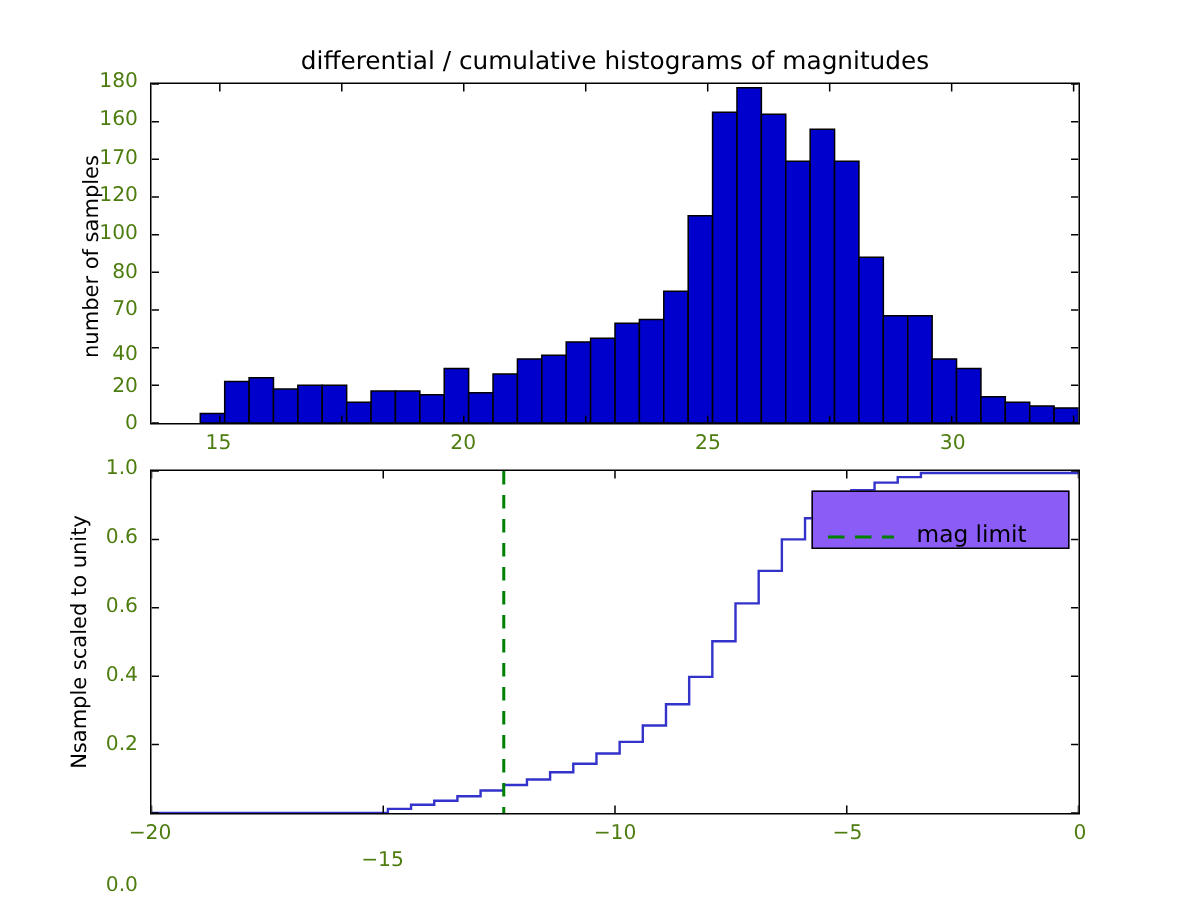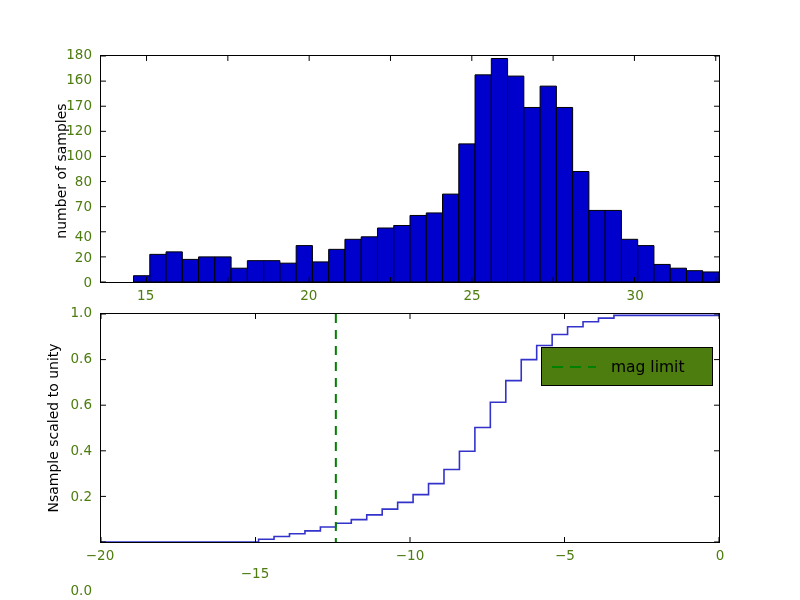--- a/index.html
+++ b/index.html
@@ -107,43 +107,43 @@
     line-height: 15px;
   }
   #legend-box {
     position: absolute;
     left: 541px;
     top: 327px;
     width: 172px;
     height: 39px;
     box-sizing: border-box;
     border: 1px solid #000000;
-    background: #4d7c0f;
+    background: #8b5cf6;
     display: flex;
-    align-items: center;
-    margin-top: 20px;
+    align-items: flex-end;
   }
   #legend-swatch {
     width: 46px;
     height: 14px;
     margin-left: 9px;
     flex: none;
   }
   #legend-label {
     font-size: 15.5px;
     color: #000000;
     margin-left: 14px;
     white-space: nowrap;
   }
 </style>
 </head>
 <body>
 
 <div id="figure">
 
+  <div id="fig-title">differential / cumulative histograms of magnitudes</div>
 
   <div id="top-ylabel" class="ylabel">number of samples</div>
 
   <div id="top-axes" class="axes">
     <svg class="plot-svg" id="top-svg" viewBox="0 0 620 228" preserveAspectRatio="none">
         <rect x="32.63" y="221.67" width="16.32" height="6.33" fill="#0000cc" stroke="#000000" stroke-width="1" vector-effect="non-scaling-stroke"></rect>
         <rect x="48.95" y="200.13" width="16.32" height="27.87" fill="#0000cc" stroke="#000000" stroke-width="1" vector-effect="non-scaling-stroke"></rect>
         <rect x="65.26" y="197.60" width="16.32" height="30.40" fill="#0000cc" stroke="#000000" stroke-width="1" vector-effect="non-scaling-stroke"></rect>
         <rect x="81.58" y="205.20" width="16.32" height="22.80" fill="#0000cc" stroke="#000000" stroke-width="1" vector-effect="non-scaling-stroke"></rect>
         <rect x="97.89" y="202.67" width="16.32" height="25.33" fill="#0000cc" stroke="#000000" stroke-width="1" vector-effect="non-scaling-stroke"></rect>

